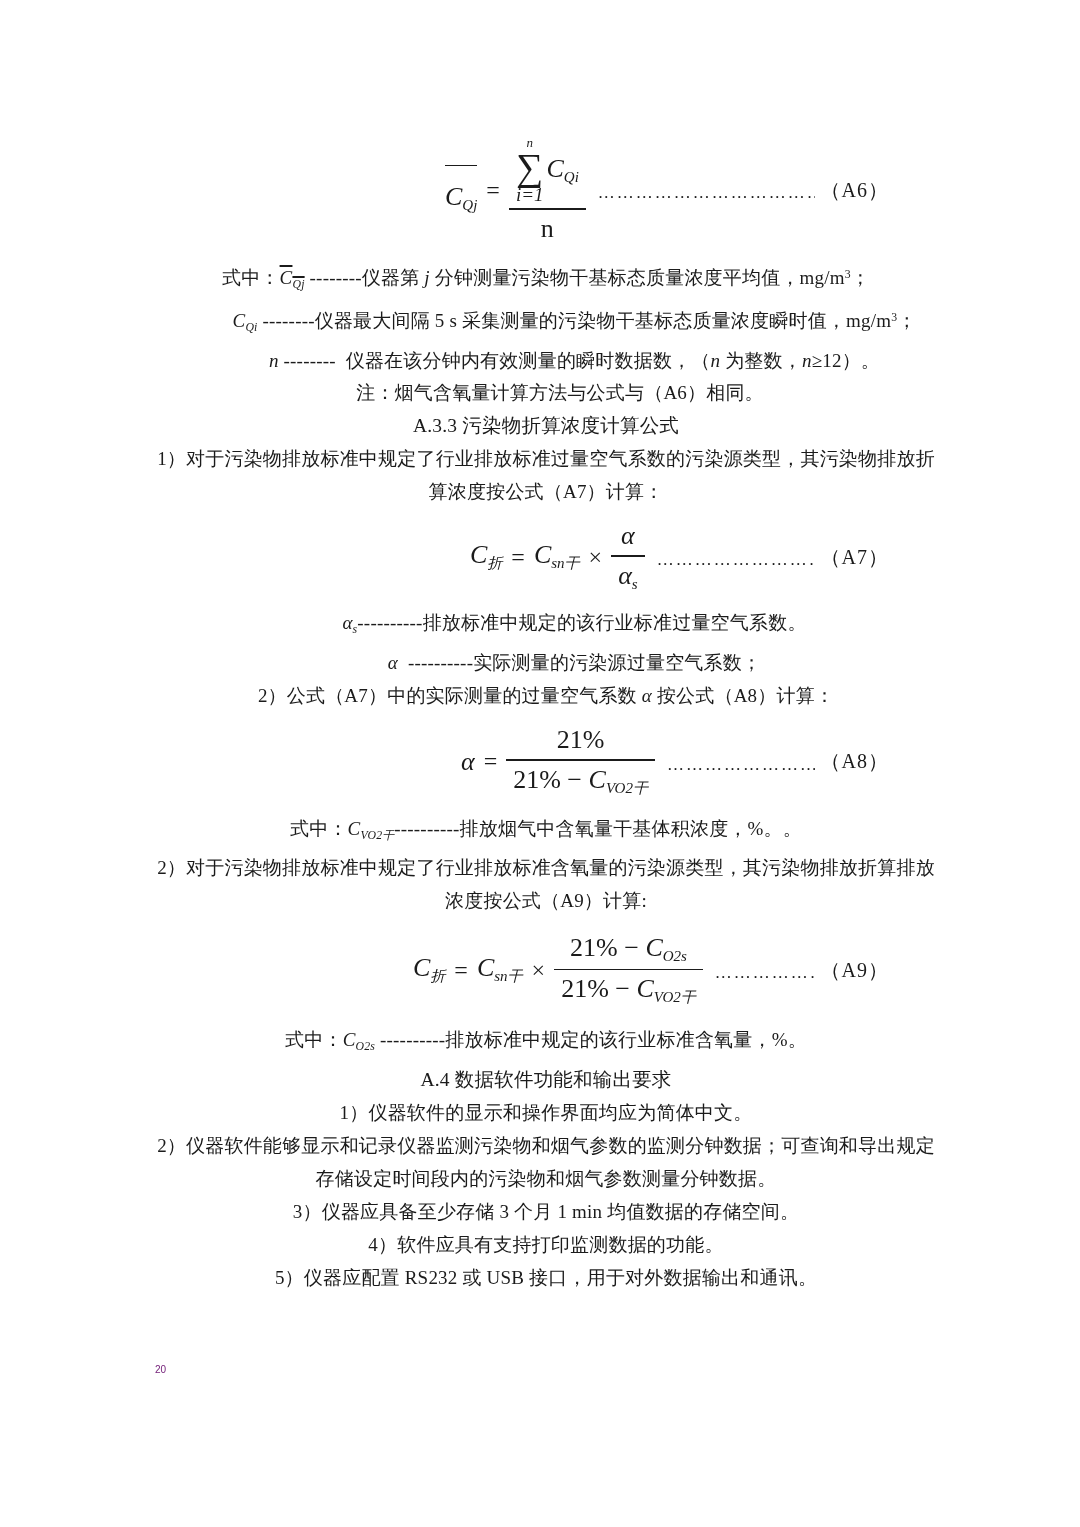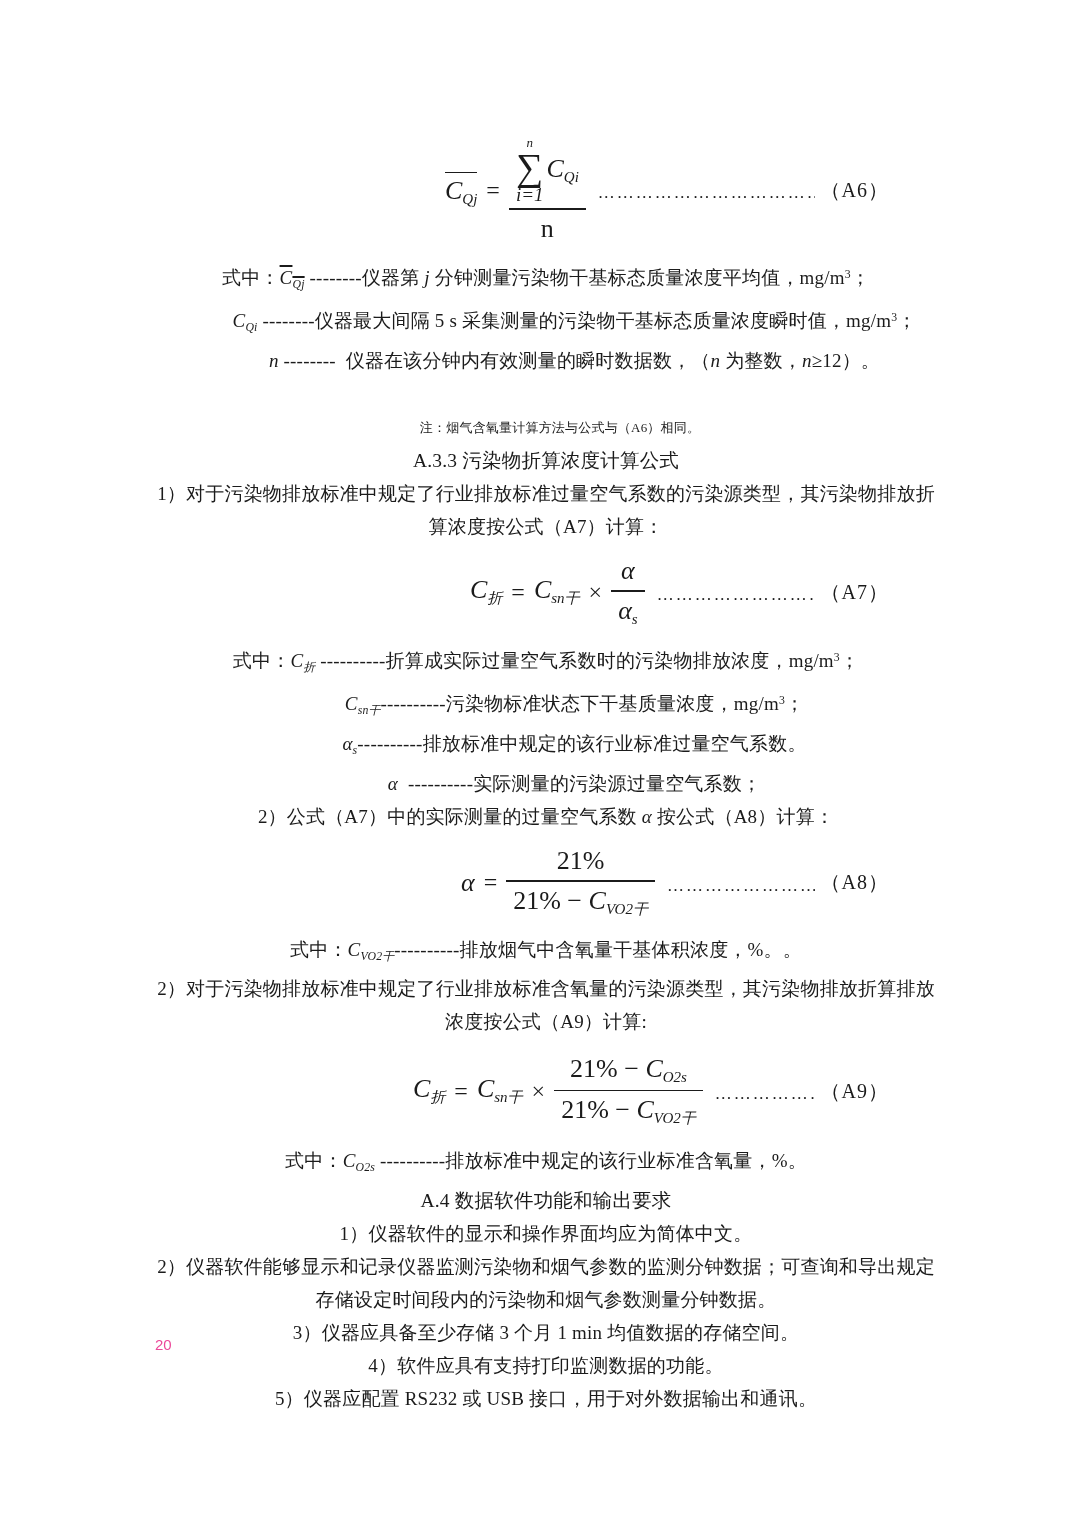--- a/index.html
+++ b/index.html
@@ -8,59 +8,59 @@
     width:1080px;height:1527px;
     background:#ffffff;
     font-family:"Liberation Serif","DejaVu Serif",serif;
     color:#1b1b1b;
     overflow:hidden;
     margin:0 auto;
   }
   .content{position:absolute;left:155px;top:128px;width:782px;}
   .line{font-size:19px;line-height:33px;letter-spacing:.2px;white-space:nowrap;text-align:center;}
   .line.indent{padding-left:57px;}
-  .line.note{font-size:13px;line-height:32px;padding-left:28px;margin-top:35px;}
+  .line.note{font-size:19px;line-height:32px;padding-left:28px;}
   .line.heading{font-size:19.5px;}
   
   .run{white-space:pre-wrap;}
   .run.i,.run.sym{font-style:italic;}
   .run.ovl{font-style:italic;text-decoration:overline;text-decoration-thickness:1.5px;}
   .rsub{font-size:.62em;vertical-align:-.3em;font-style:italic;}
   .rsup{font-size:.62em;vertical-align:.55em;}
   
   .formula-row{display:flex;align-items:center;padding-right:48px;margin:6px 0;}
   .math{display:flex;align-items:center;font-size:26px;font-style:italic;white-space:nowrap;}
   .mgroup{display:inline-block;font-style:italic;}
   .mi{font-style:italic;}
   .mu{font-style:normal;}
   .mo{font-style:normal;margin:0 9px;font-size:24px;}
   .msub{font-size:15px;vertical-align:-.35em;font-style:italic;}
-  .ovl-box{display:inline-block;border-top:1.6px solid #1b1b1b;padding-top:3px;}
+  .ovl-box{display:inline-block;border-top:1.6px solid #1b1b1b;padding-top:16px;}
   .frac{display:inline-flex;flex-direction:column;align-items:center;text-align:center;}
   .frac .fbar{height:1.6px;background:#1b1b1b;align-self:stretch;margin:4px 0;}
   .frac .num,.frac .den{padding:0 7px;display:flex;align-items:center;justify-content:center;}
   .frac .den{font-style:normal;}
   .sum{display:inline-flex;flex-direction:column;align-items:center;line-height:1;font-style:normal;margin-right:3px;}
   .sum-top{font-size:13px;font-style:italic;}
   .sum-sym{font-size:38px;line-height:.95;}
   .sum-bot{font-size:19px;font-style:italic;}
   .dots{flex:1;overflow:hidden;white-space:nowrap;font-size:17px;letter-spacing:2px;margin:0 6px 0 12px;font-style:normal;transform:translateY(3px);}
   .flabel{font-size:20px;font-style:normal;letter-spacing:1px;text-align:right;}
   .f-a6 .math{margin-left:290px;}
   .f-a6{margin-bottom:12px;min-height:112px;}
   .f-a7 .math{margin-left:315px;}
   .f-a7{min-height:86px;}
   .f-a8 .math{margin-left:306px;}
   .f-a8{min-height:88px;}
   .f-a9 .math{margin-left:258px;}
   .f-a9{min-height:94px;}
   .page-number{
-    position:absolute;left:155px;top:1336px;
+    position:absolute;left:155px;top:1364px;
     font-family:"Liberation Sans","DejaVu Sans",sans-serif;
-    font-size:15px;color:#ec4899;
+    font-size:10px;color:#701a75;
   }
 </style>
 </head>
 <body>
 
 <div class="page">
   <div class="content">
 
     <div class="formula-row f-a6">
       <div class="math">
@@ -105,22 +105,20 @@
           <span class="fbar"></span>
           <span class="den">
               <span class="mgroup"><span class="mi">α</span><span class="msub">s</span></span>
             </span>
         </span>
       </div>
       <span class="dots">………………………………………………………………………………</span>
       <span class="flabel">（A7）</span>
     </div>
 
-    <div class="line def"><span class="run n">式中：</span><span class="run sym">C<span class="rsub">折</span></span><span class="run n"> ----------</span><span class="run n">折算成实际过量空气系数时的污染物排放浓度，mg/m<span class="rsup">3</span></span><span class="run n">；</span></div>
-    <div class="line def indent"><span class="run sym">C<span class="rsub">sn干</span></span><span class="run n">----------</span><span class="run n">污染物标准状态下干基质量浓度，mg/m<span class="rsup">3</span></span><span class="run n">；</span></div>
     <div class="line def indent"><span class="run i">α<span class="rsub">s</span></span><span class="run n">----------</span><span class="run n">排放标准中规定的该行业标准过量空气系数。</span></div>
     <div class="line def indent"><span class="run i">α</span><span class="run n">  ----------</span><span class="run n">实际测量的污染源过量空气系数；</span></div>
 
     <div class="line"><span class="run n">2）公式（A7）中的实际测量的过量空气系数 </span><span class="run i">α</span><span class="run n"> 按公式（A8）计算：</span></div>
 
     <div class="formula-row f-a8">
       <div class="math">
         <span class="mgroup mi">α</span>
         <span class="mo">=</span>
         <span class="frac">

